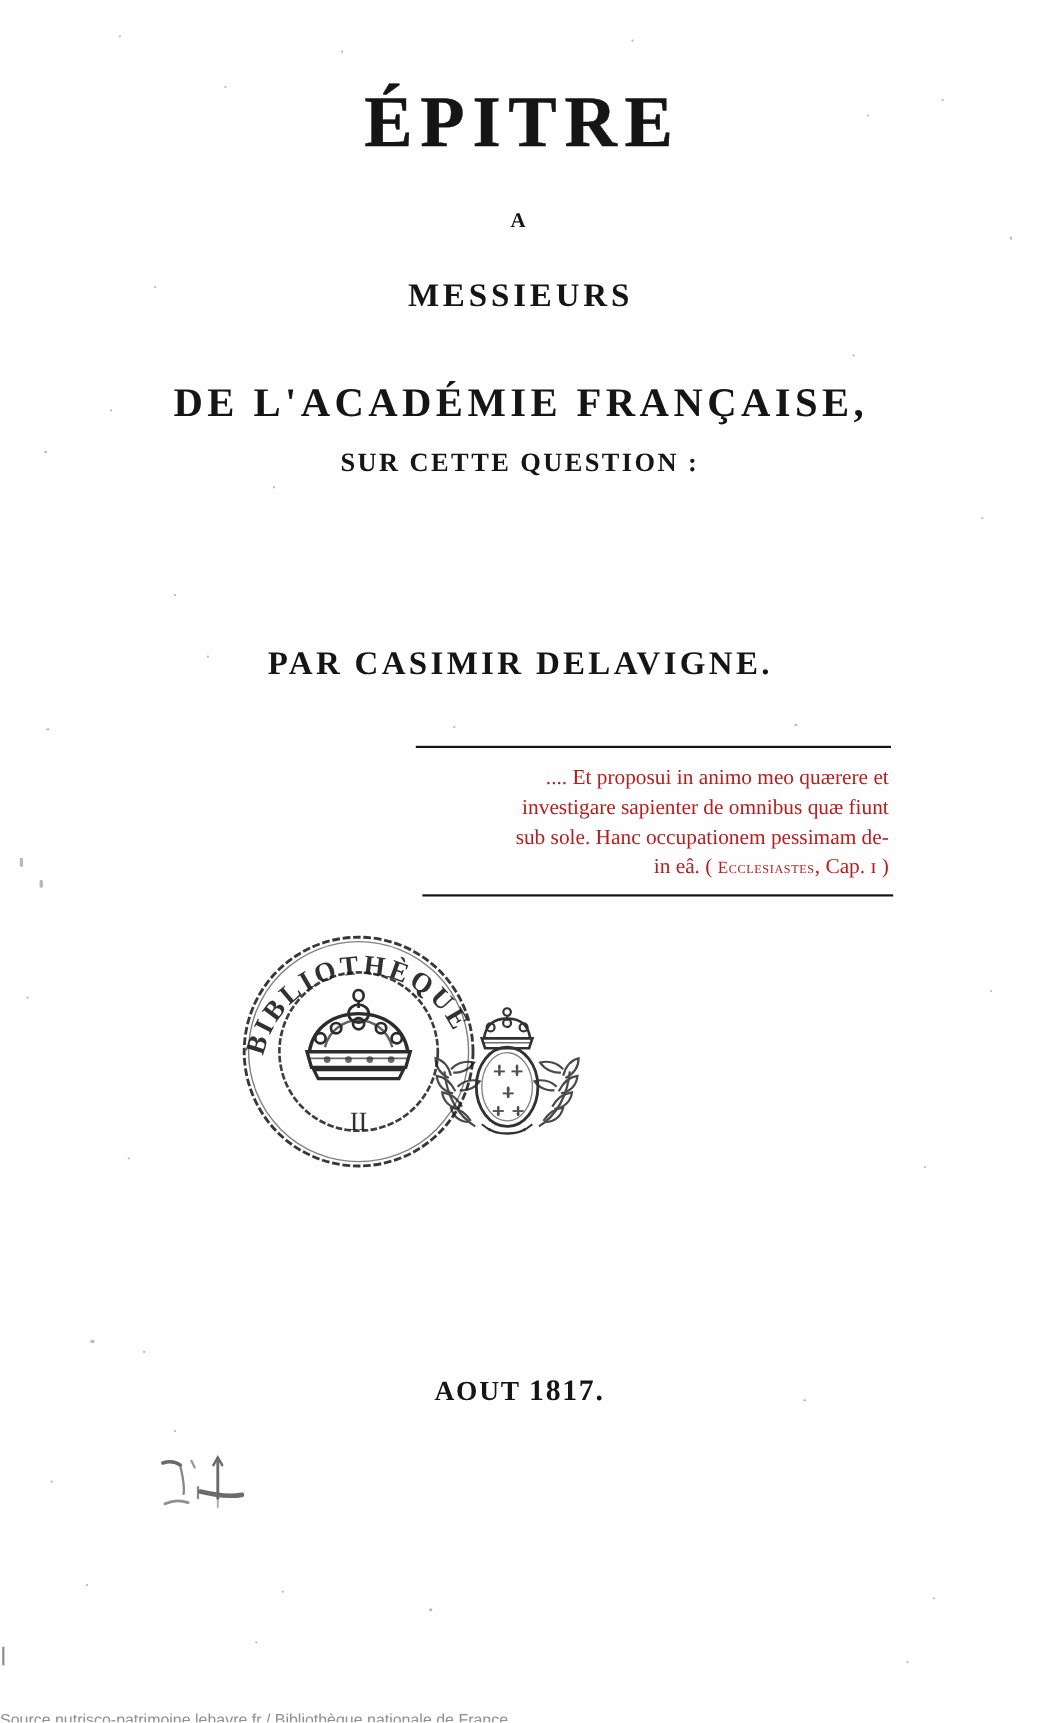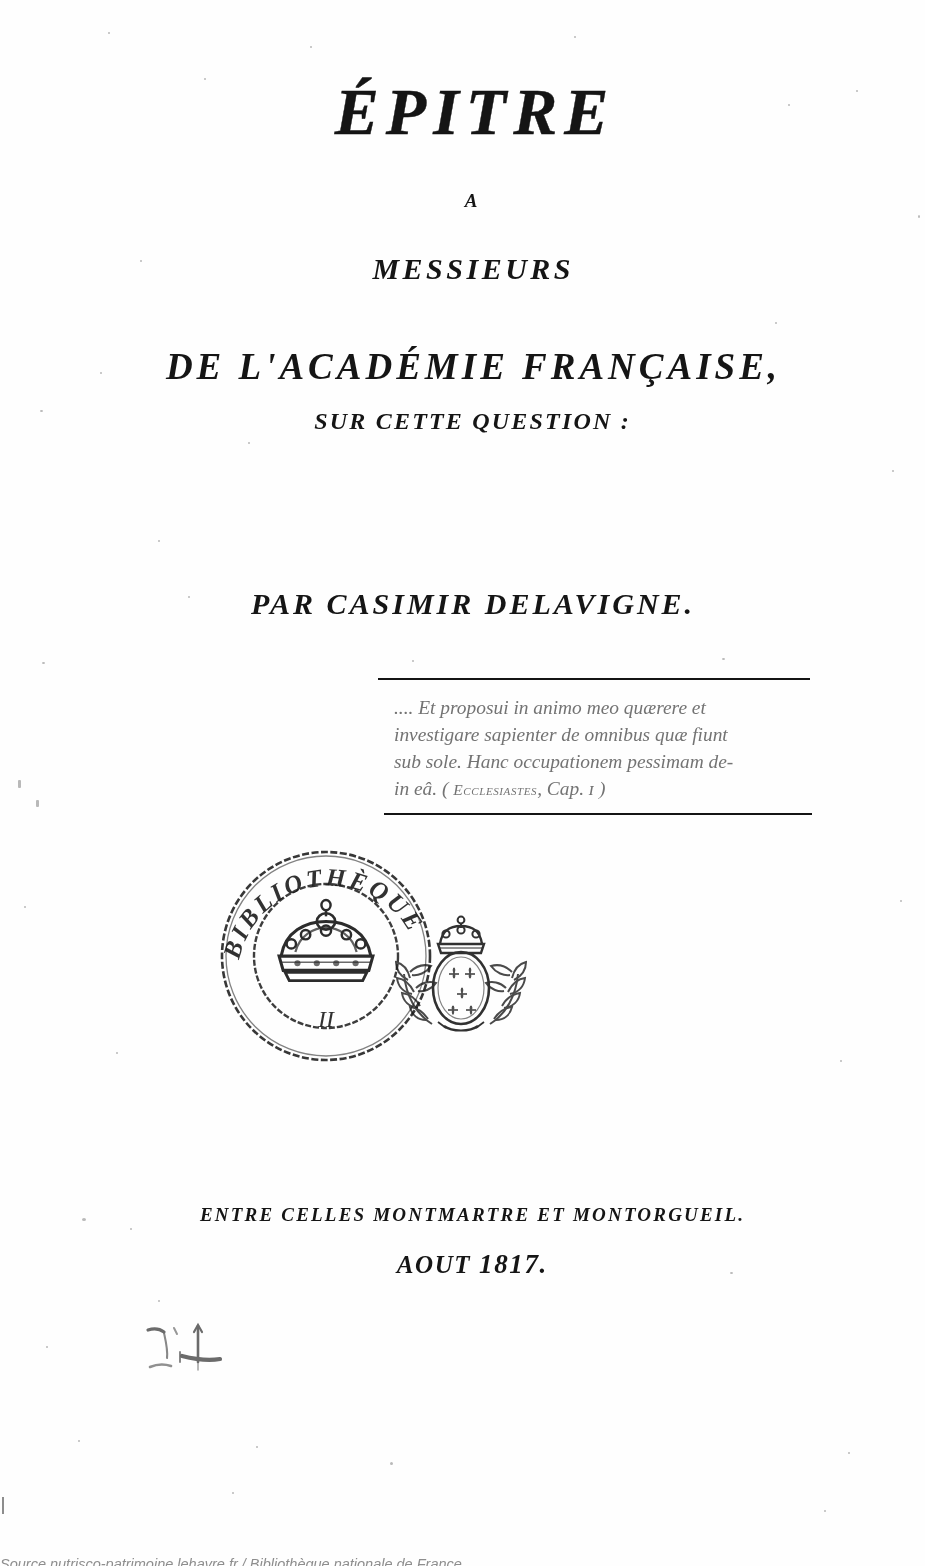--- a/index.html
+++ b/index.html
@@ -8,21 +8,20 @@
     background: #ffffff;
   }
   #page {
     position: relative;
     width: 925px;
     height: 1566px;
     background: #fefefe;
     overflow: hidden;
     font-family: "Liberation Serif", "DejaVu Serif", serif;
     color: #111111;
-    font-style: italic;
   }
 
   
   .line {
     position: absolute;
     left: 0;
     width: 943px;
     text-align: center;
     white-space: nowrap;
     color: #151515;
@@ -99,22 +98,22 @@
     width: 100%;
   }
   .epi-rule.bottom {
     width: 428px;
     margin-left: 6px;
   }
   #epigraph-text {
     padding: 14px 2px 10px 16px;
     font-size: 19.4px;
     line-height: 27px;
-    color: #737373;
-    text-align: left;
+    color: #b91c1c;
+    text-align: right;
   }
   .smallcaps-src {
     font-size: 15.5px;
     letter-spacing: 0.6px;
   }
 
   
   #stamp {
     position: absolute;
     left: 212px;
@@ -335,21 +334,20 @@
         </g>
 
         <path d="M 58,130 C 66,136 84,136 92,130" stroke-width="2.2"></path>
         <path d="M 52,126 L 60,132 M 98,126 L 90,132" stroke-width="1.8"></path>
       </g>
     </svg>
   </div>
 
 
 
-  <div class="line" id="imprint-between">ENTRE CELLES MONTMARTRE ET MONTORGUEIL.</div>
 
   <div class="line" id="imprint-date"><span>AOUT </span><span class="oldstyle">1817.</span></div>
 
   <div id="pencil-mark">
     <svg width="105" height="80" viewBox="0 0 105 80">
       <g stroke="#3a3a3a" fill="none" stroke-linecap="round">
         <path d="M 8,18 C 14,16 20,17 24,20" stroke-width="3.2"></path>
         <path d="M 24,21 C 26,30 28,38 27,46" stroke-width="2.1" opacity="0.8"></path>
         <path d="M 34,16 L 37,22" stroke-width="2" opacity="0.7"></path>
         <path d="M 10,55 C 17,52 25,52 31,54" stroke-width="2.6" opacity="0.75"></path>

